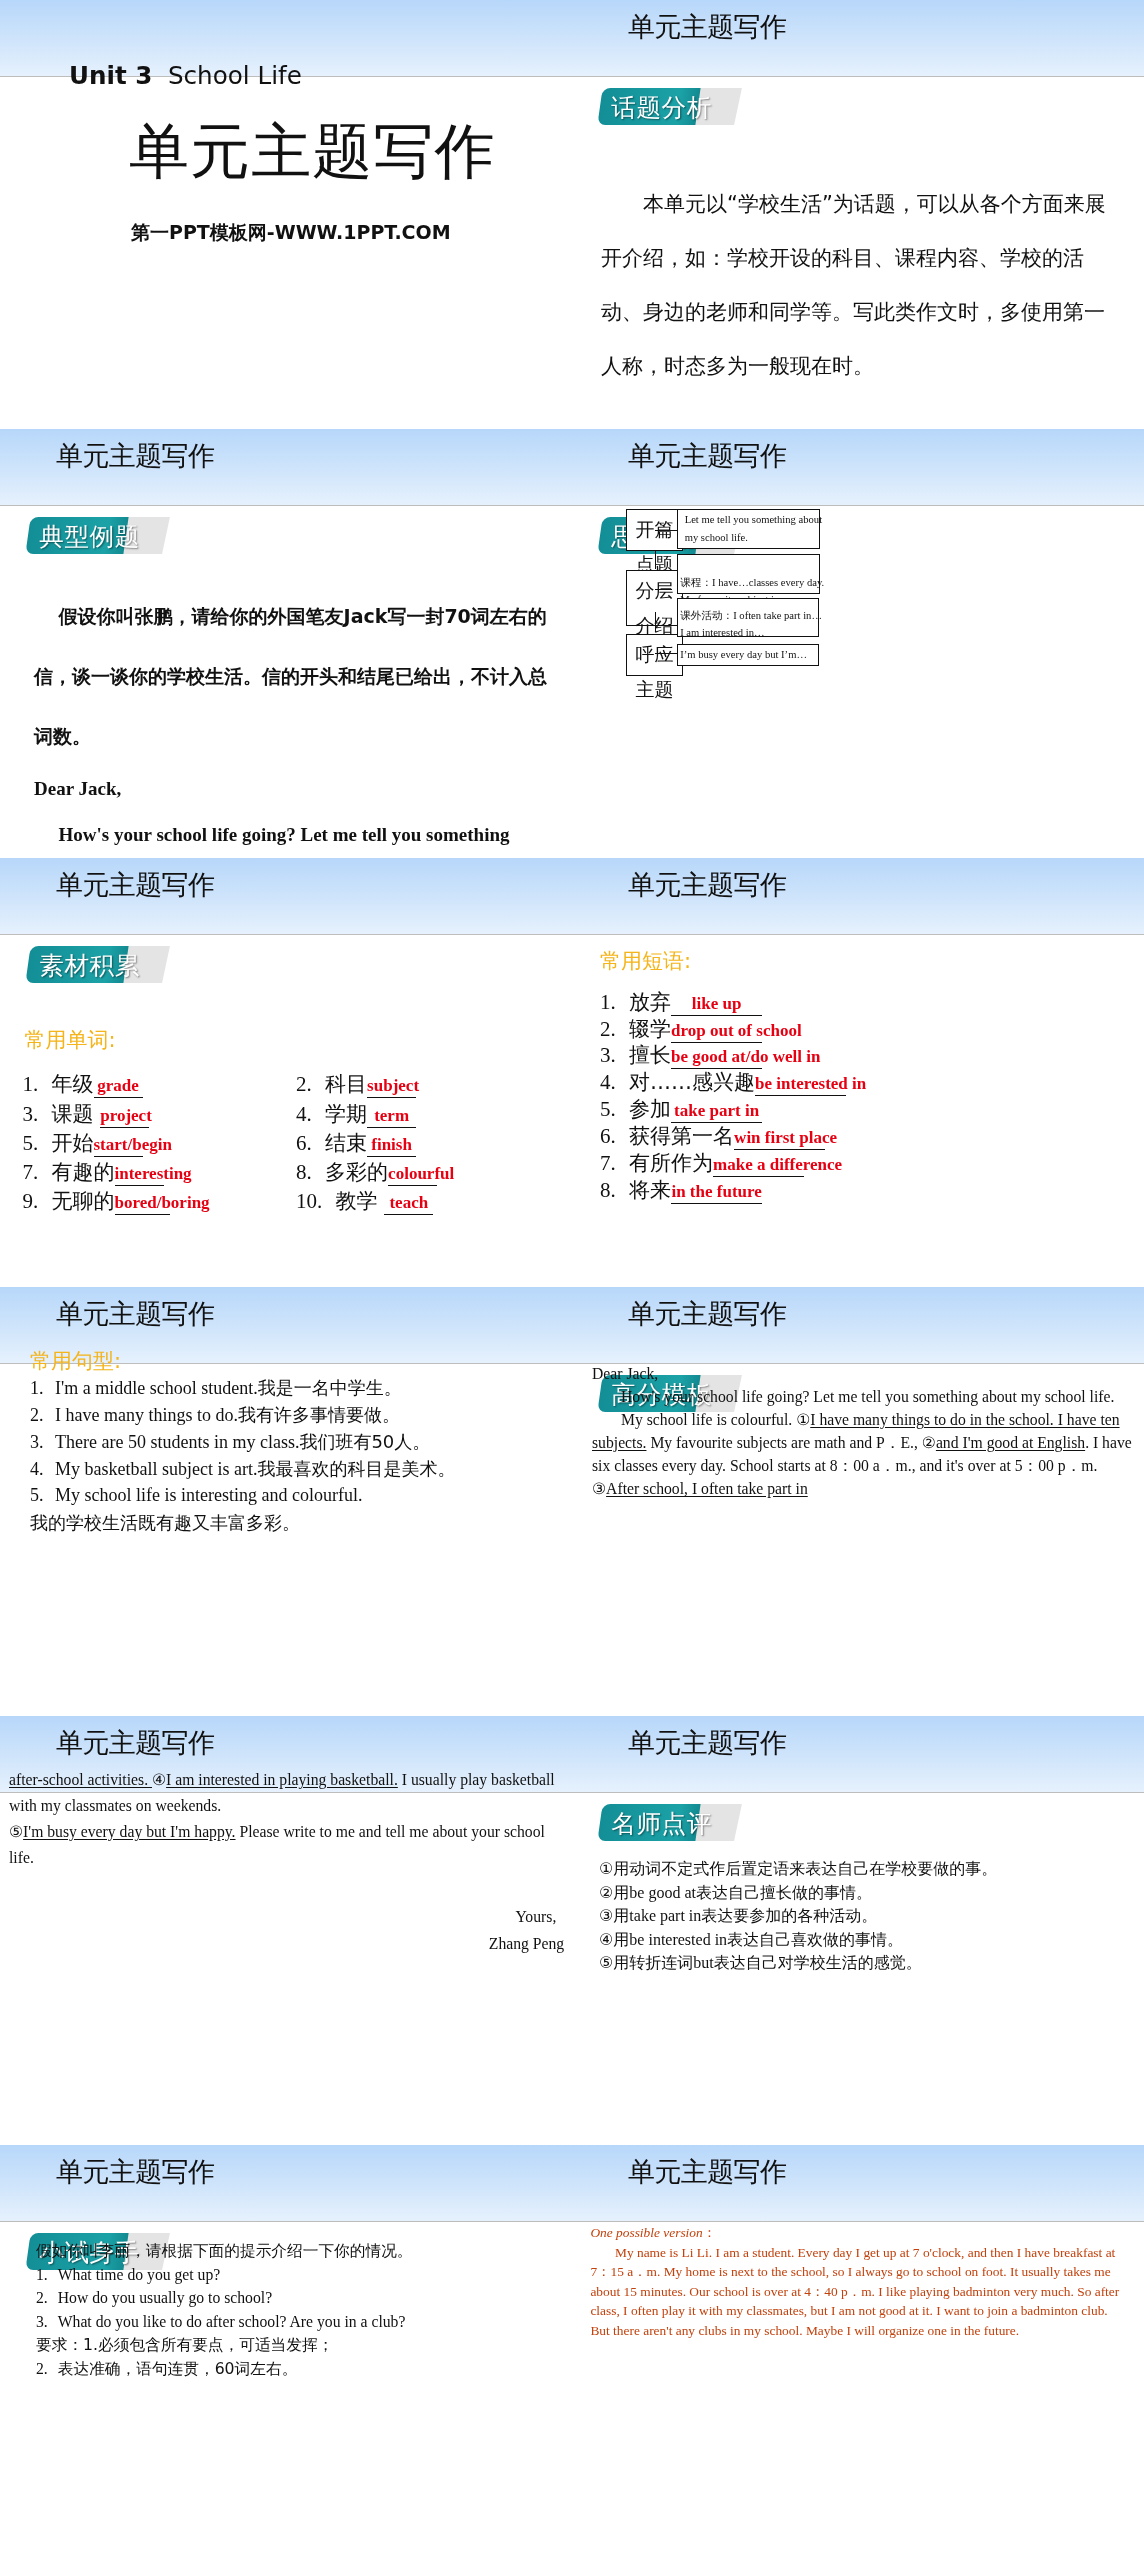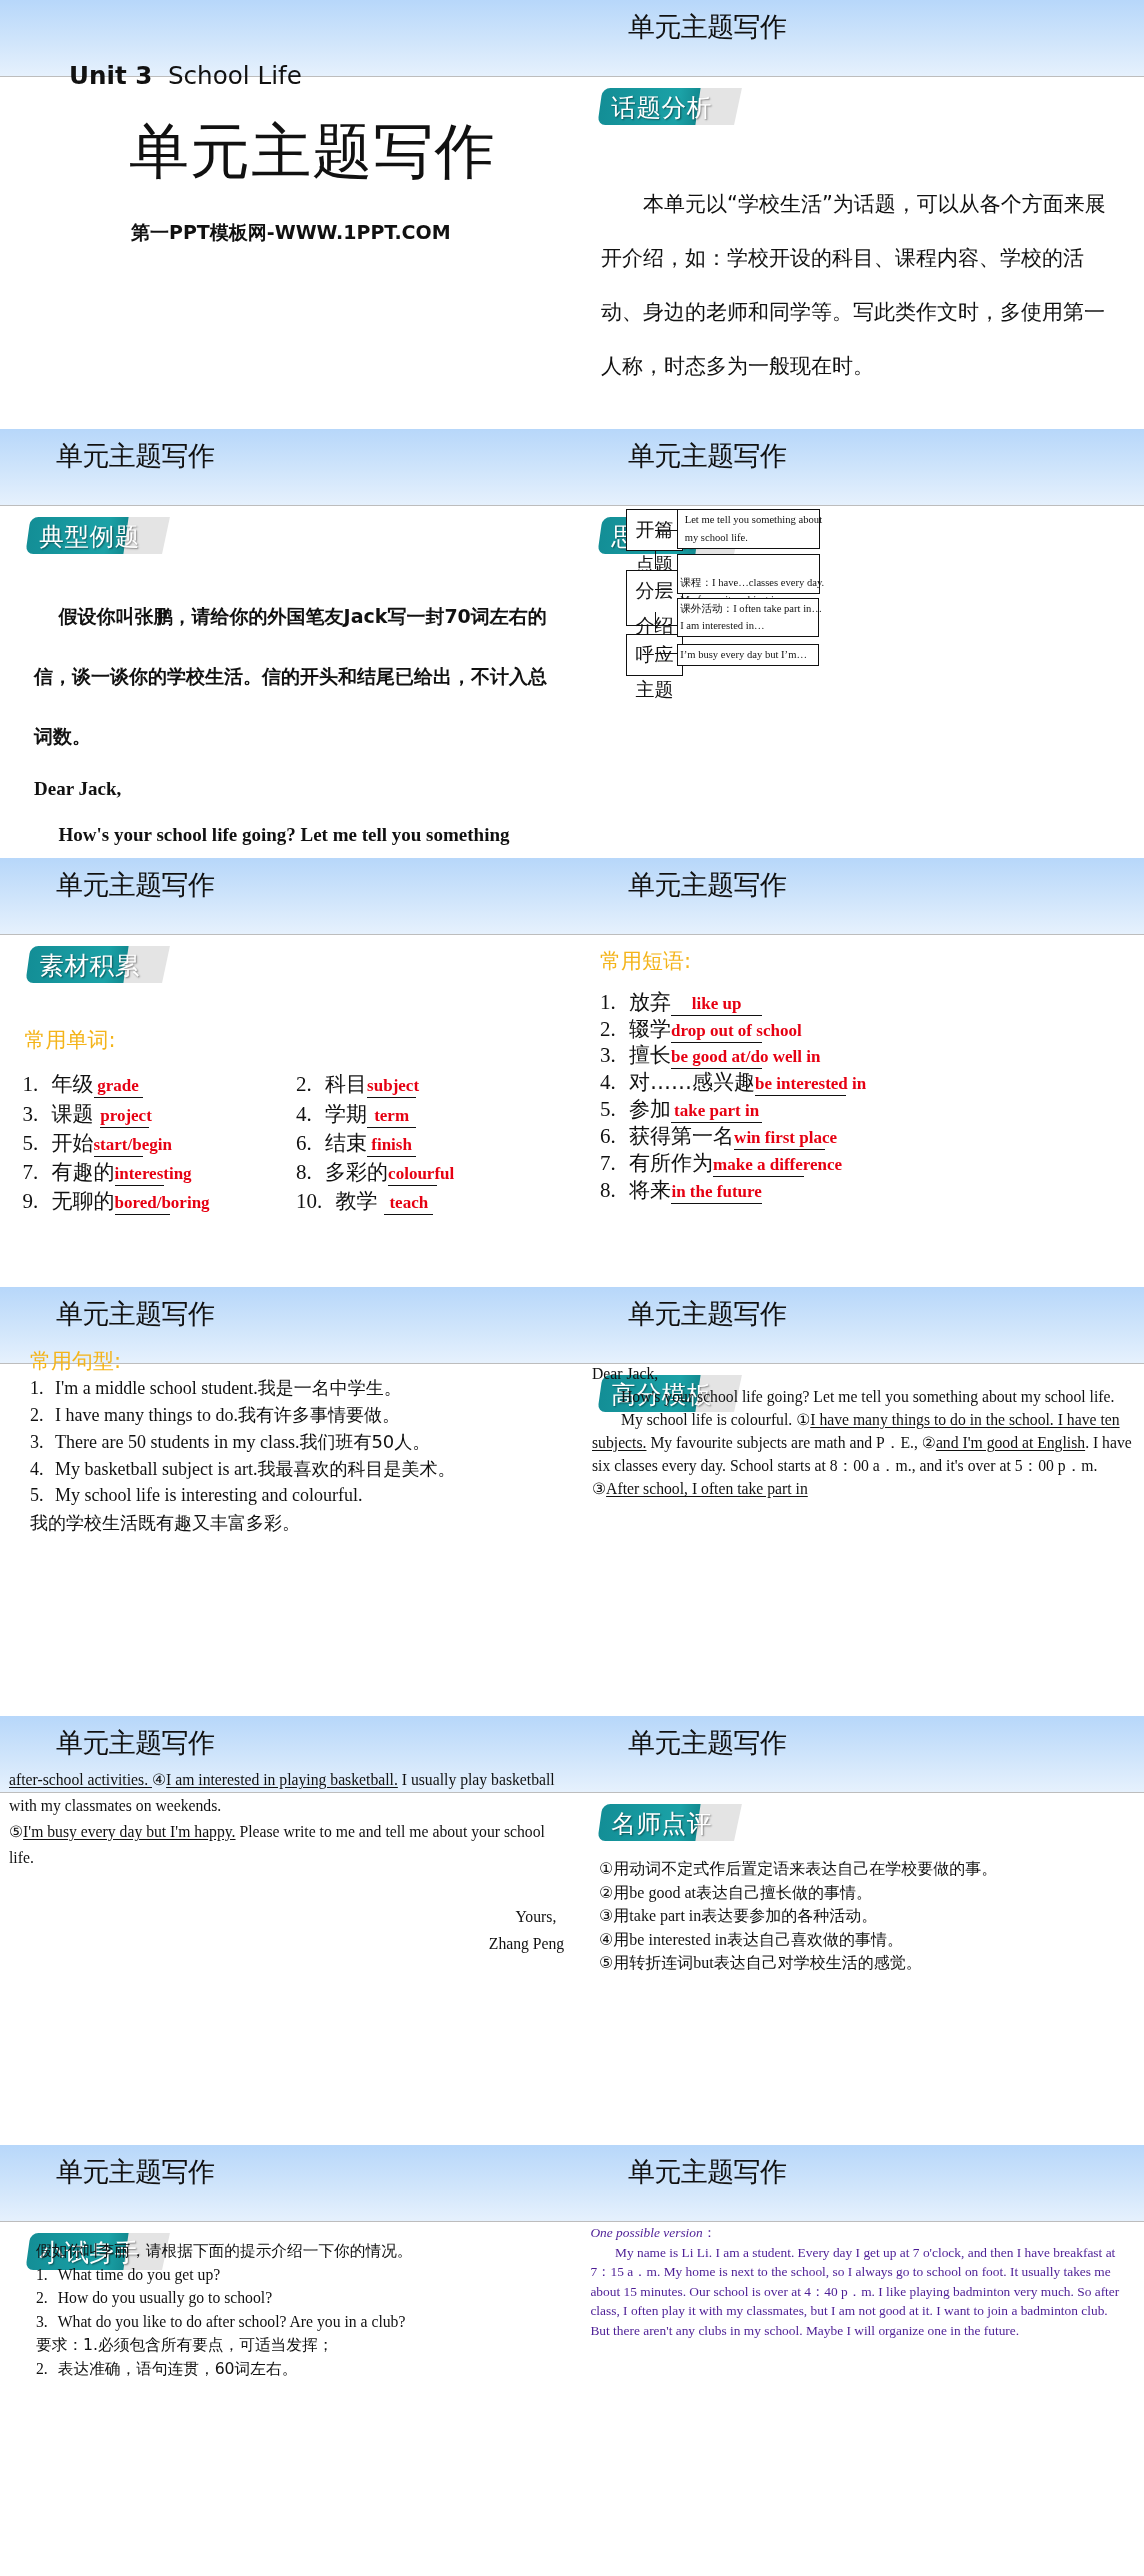--- a/index.html
+++ b/index.html
@@ -53,21 +53,21 @@
 
   
   .cmt { position: absolute; left: 27px; font-size: 19px; white-space: nowrap; }
   .cmt .en { font-family: "Liberation Serif", serif; }
 
   
   .try { position: absolute; left: 36px; font-size: 20px; white-space: nowrap; }
   .try .en { font-family: "Liberation Serif", serif; }
 
   
-  .ans { position: absolute; left: 37px; top: 160px; width: 520px; font-family: "Liberation Serif", serif; font-size: 16px; line-height: 39px; color: #4c1d95; }
+  .ans { position: absolute; left: 37px; top: 160px; width: 520px; font-family: "Liberation Serif", serif; font-size: 16px; line-height: 39px; color: #c2410c; }
   .ans .ital { font-style: italic; }
 </style>
 </head>
 <body>
 
 <div class="grid">
 
   <section class="slide">
     <div class="hdr"></div>
     <div class="cover-unit"><b>Unit 3</b>&nbsp; <span>School Life</span></div>
@@ -114,21 +114,21 @@
         <div class="label">思路点拨</div>
       </div>
     <div class="fc">
 
       <div class="box lbox" style="left:54px;top:80px;height:42px;"><span>开篇</span><br><span>点题</span></div>
       <div class="box lbox" style="left:54px;top:141px;height:56px;"><span>分层</span><br><span>介绍</span></div>
       <div class="box lbox" style="left:54px;top:205px;height:42px;"><span>呼应</span><br><span>主题</span></div>
 
       <div class="box rbox" style="left:105px;top:80px;width:143px;height:40px;font-size:10.6px;line-height:18px;padding-top:1.1px;"><span>Let me tell you something about</span><br><span>my school life.</span></div>
       <div class="box rbox" style="left:105px;top:125px;width:143px;height:40px;font-size:10.6px;line-height:17px;padding-top:19px;padding-left:2.2px;"><span>课程：I have…classes every day.</span><br><span>My favourite subject is…</span></div>
-      <div class="box rbox" style="left:105px;top:169px;width:142px;height:39px;font-size:10.6px;line-height:17px;padding-top:1px;padding-left:2.2px;"><span>课外活动：I often take part in…</span><br><span>I am interested in…</span></div>
+      <div class="box rbox" style="left:105px;top:169px;width:142px;height:39px;font-size:10.6px;line-height:17px;padding-top:8px;padding-left:2.2px;"><span>课外活动：I often take part in…</span><br><span>I am interested in…</span></div>
       <div class="box rbox" style="left:105px;top:215px;width:142px;height:22.4px;font-size:10.6px;line-height:19px;padding-left:2.2px;"><span>I’m busy every day but I’m…</span></div>
 
       <div class="line" style="left:83px;top:122px;width:1.1px;height:18.4px;"></div>
       <div class="line" style="left:83px;top:183px;width:1.1px;height:20px;"></div>
       <div class="line" style="left:83px;top:101px;width:22.4px;height:1.1px;"></div>
       <div class="line" style="left:83px;top:160px;width:17px;height:1.1px;"></div>
       <div class="line" style="left:83px;top:224px;width:22.4px;height:1.1px;"></div>
     </div>
   </section>
 

